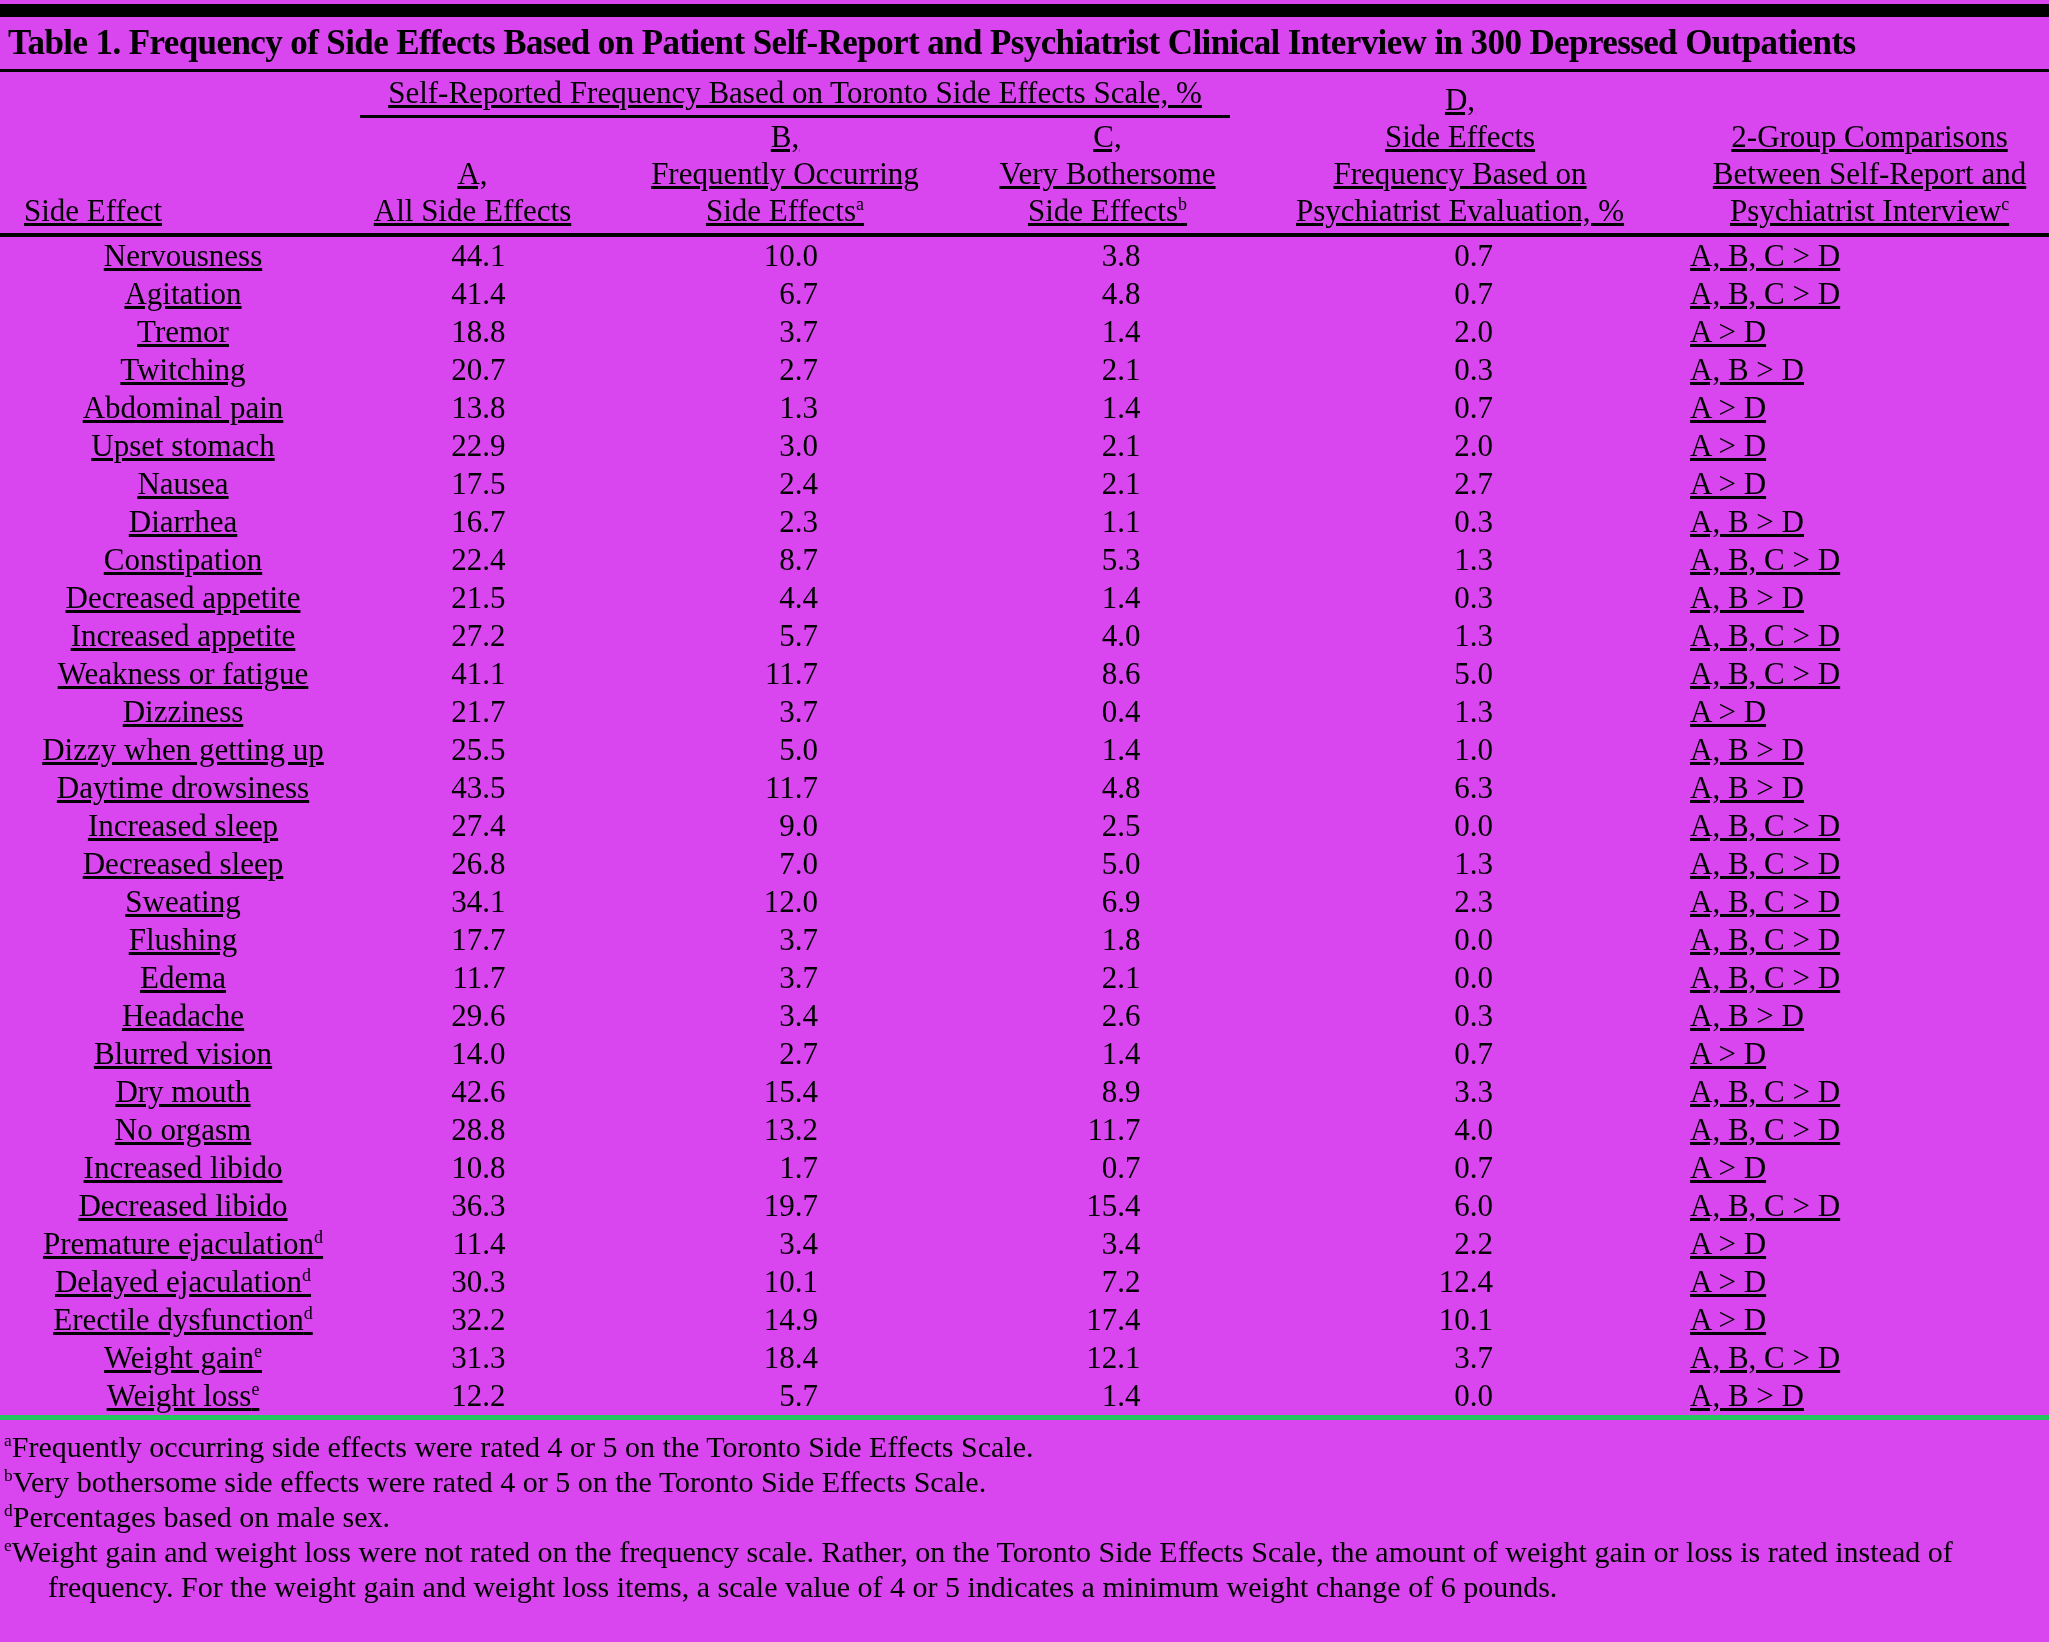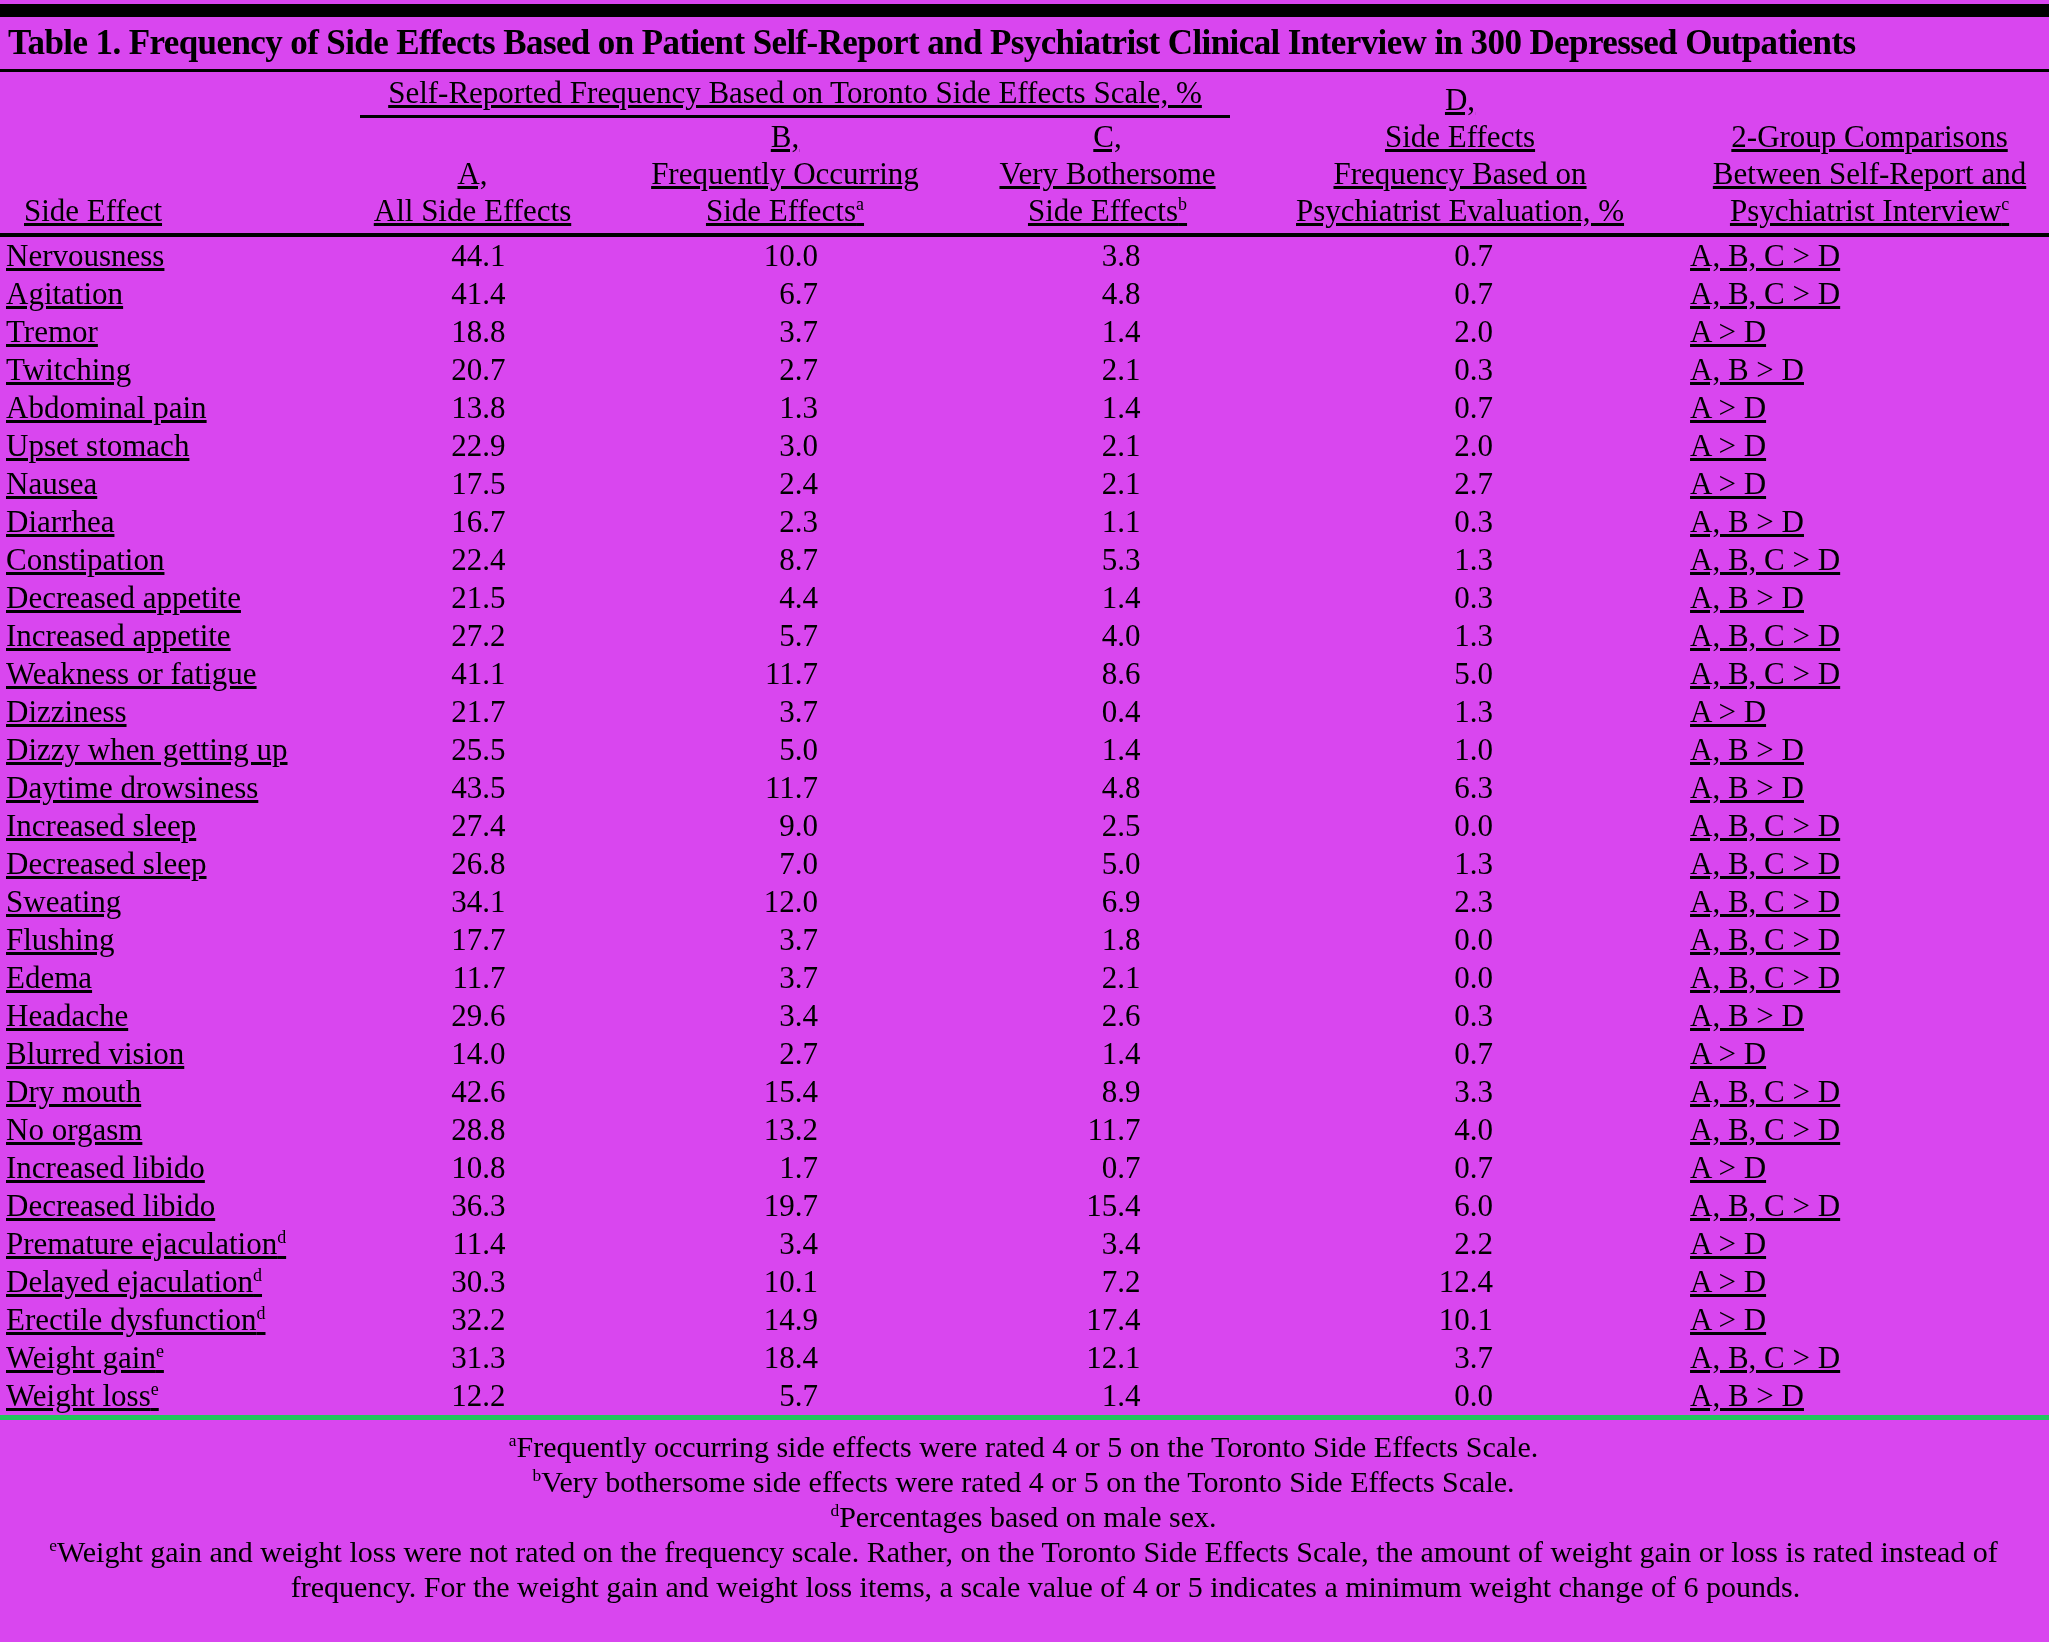--- a/index.html
+++ b/index.html
@@ -73,21 +73,21 @@
     padding-left: 24px;
   }
 
   tbody td {
     line-height: 38px;
     padding: 0;
     vertical-align: baseline;
   }
   tbody tr:last-child td { border-bottom: 5px solid #22c55e; }
   td.c-label {
-    text-align: left;
+    text-align: center;
     padding-left: 6px;
     white-space: nowrap;
   }
   td.c-num { text-align: center; }
   td.c-num .num {
     display: inline-block;
     width: 66px;
     text-align: right;
   }
   td.c-comp {
@@ -101,21 +101,20 @@
   .footnotes {
     margin-top: 9px;
     padding-left: 4px;
     padding-right: 6px;
     font-size: 30px;
   }
   .footnote {
     line-height: 35px;
     padding-left: 44px;
     text-indent: -44px;
-    text-align: center;
   }
 </style>
 </head>
 <body>
 
 <div id="page">
 
   <div class="top-bar"></div>
 
   <div class="title">Table 1. Frequency of Side Effects Based on Patient Self-Report and Psychiatrist Clinical Interview in 300 Depressed Outpatients</div>

